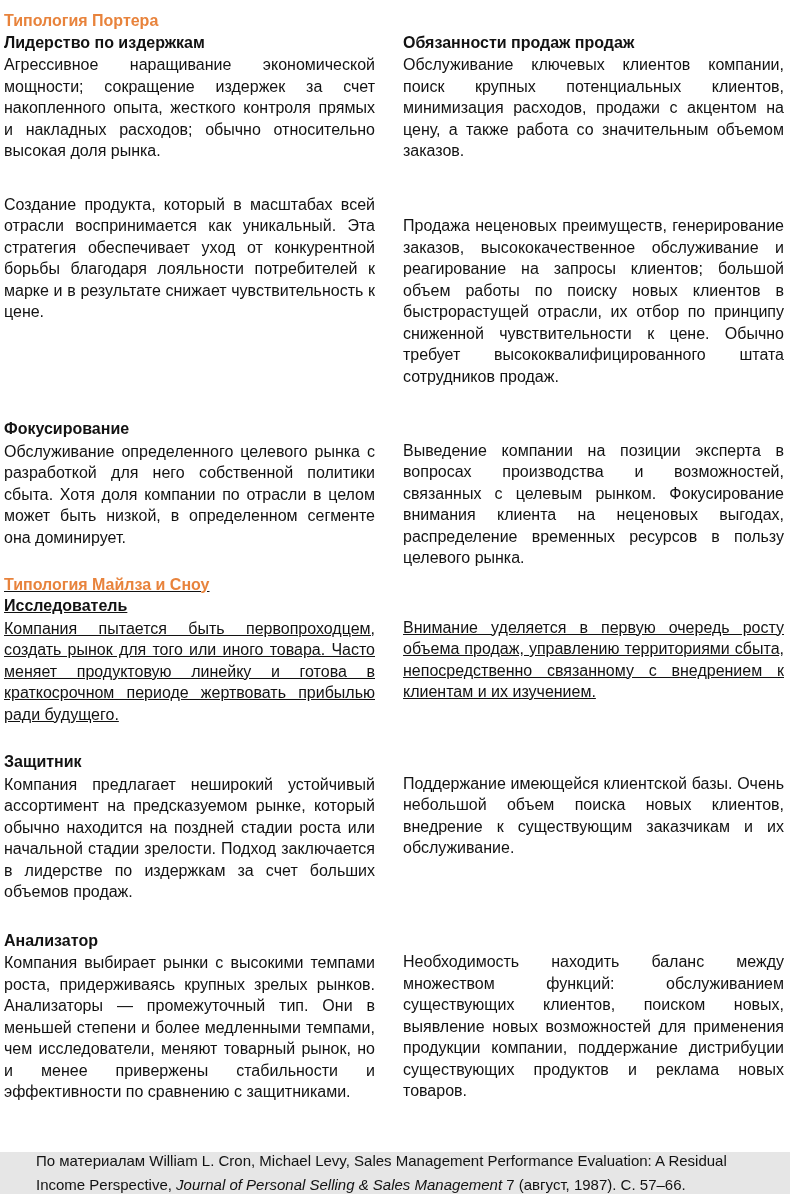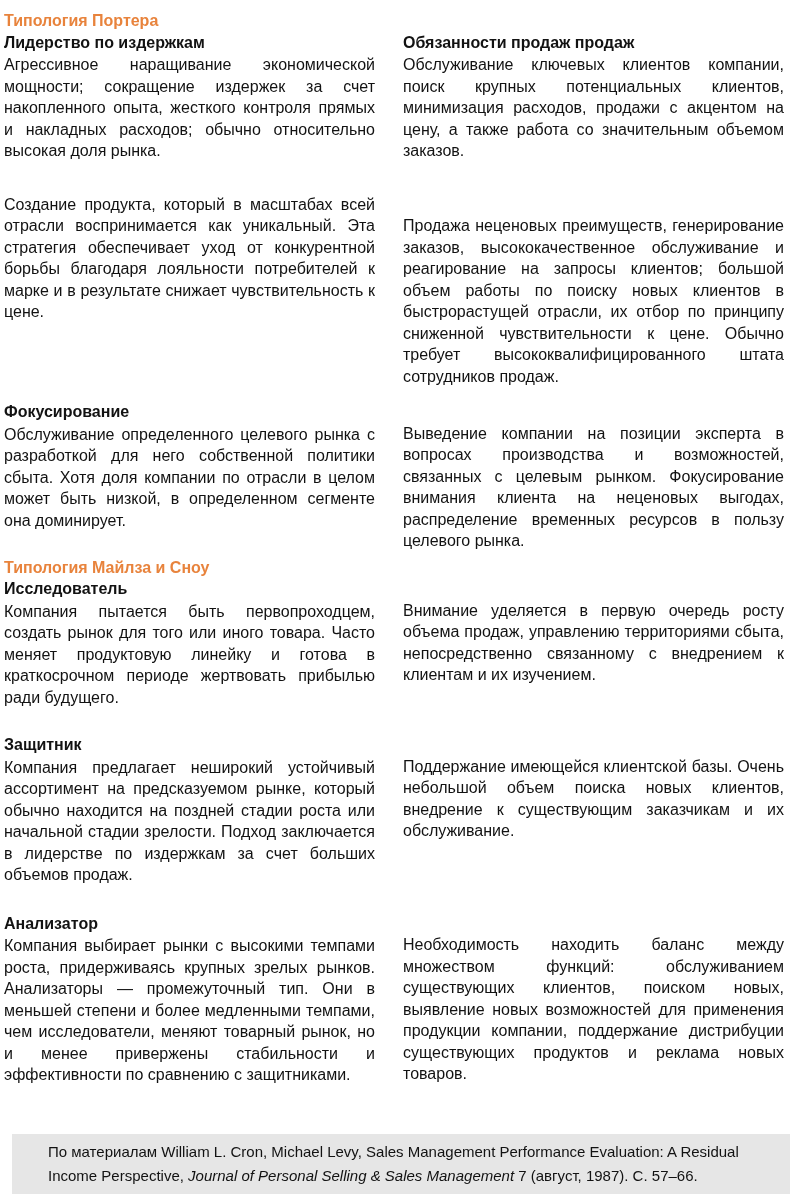--- a/index.html
+++ b/index.html
@@ -11,22 +11,22 @@
     color:#121212;
     -webkit-hyphens:auto; hyphens:auto;
   }
   .page { padding:10px 6px 0 4px; }
   .row {
     display:grid;
     grid-template-columns:371px 381px;
     column-gap:28px;
   }
   .r1 { margin-top:32px; }
-  .r2 { margin-top:14px; }
-  .r3 { margin-top:5px; }
+  .r2 { margin-top:31px; }
+  .r3 { margin-top:5px;text-decoration:underline; }
   .r4 { margin-top:26px; }
   .r5 { margin-top:27px; }
 
   .group {
     font-size:16px; font-weight:bold;
     line-height:21.5px;
     color:var(--accent,#E8833C);
   }
   .sub {
     font-size:16px; font-weight:bold;
@@ -35,22 +35,22 @@
     margin-bottom:1px;
   }
   .body {
     font-size:16px; line-height:21.5px;
     text-align:justify;
   }
   .pad-one { padding-top:21.5px; }
   .pad-two { padding-top:43px; }
 
   .footer {
-    position:absolute; left:12px; right:0; bottom:0;
-    height:60px;
+    position:absolute; left:0; right:0; bottom:0;
+    height:42px;
     background:var(--footer-bg,#E6E6E6);
     display:flex; align-items:center;
     padding:6px 26px 6px 36px;
   }
   .footer p {
     font-size:15px; line-height:24px;
     text-align:left;
     hyphens:none; -webkit-hyphens:none;
   }
   .footer i { font-style:italic; }

